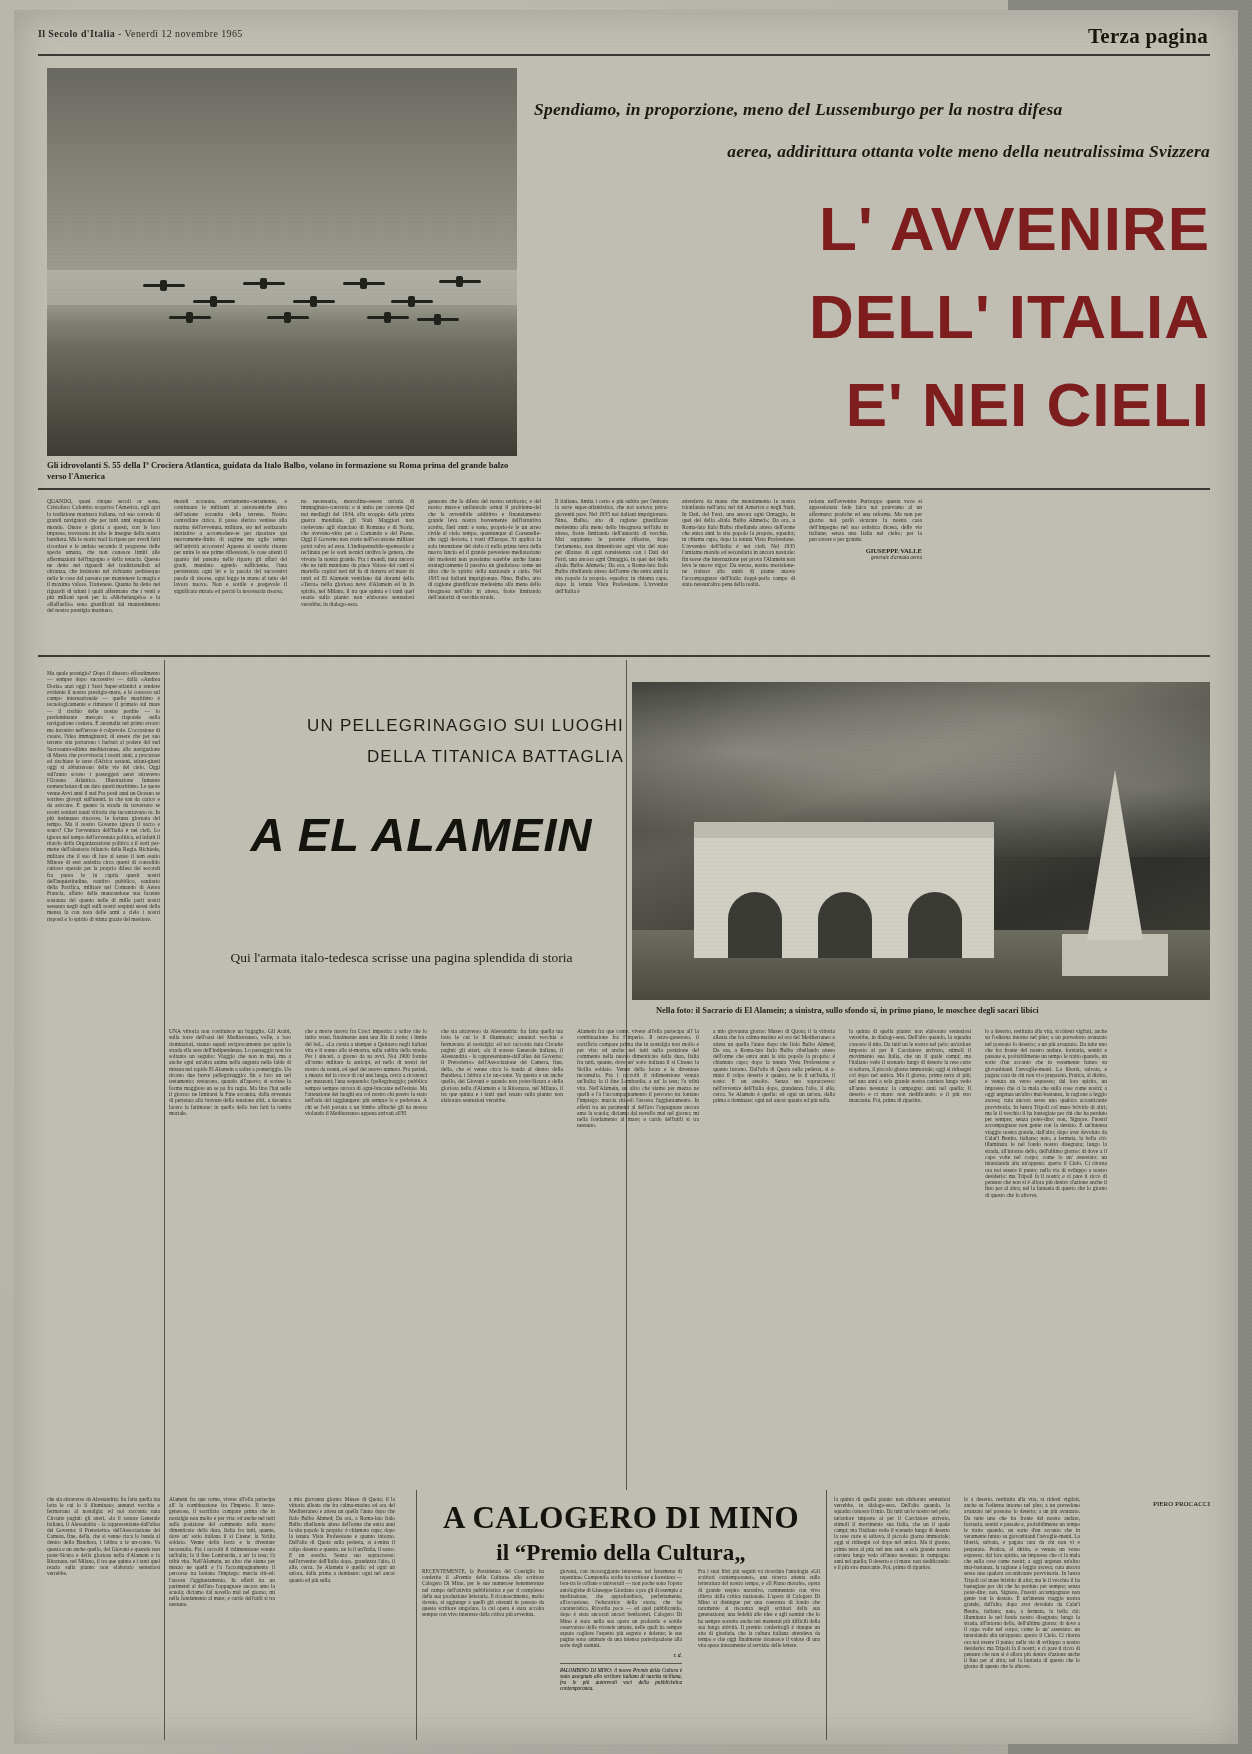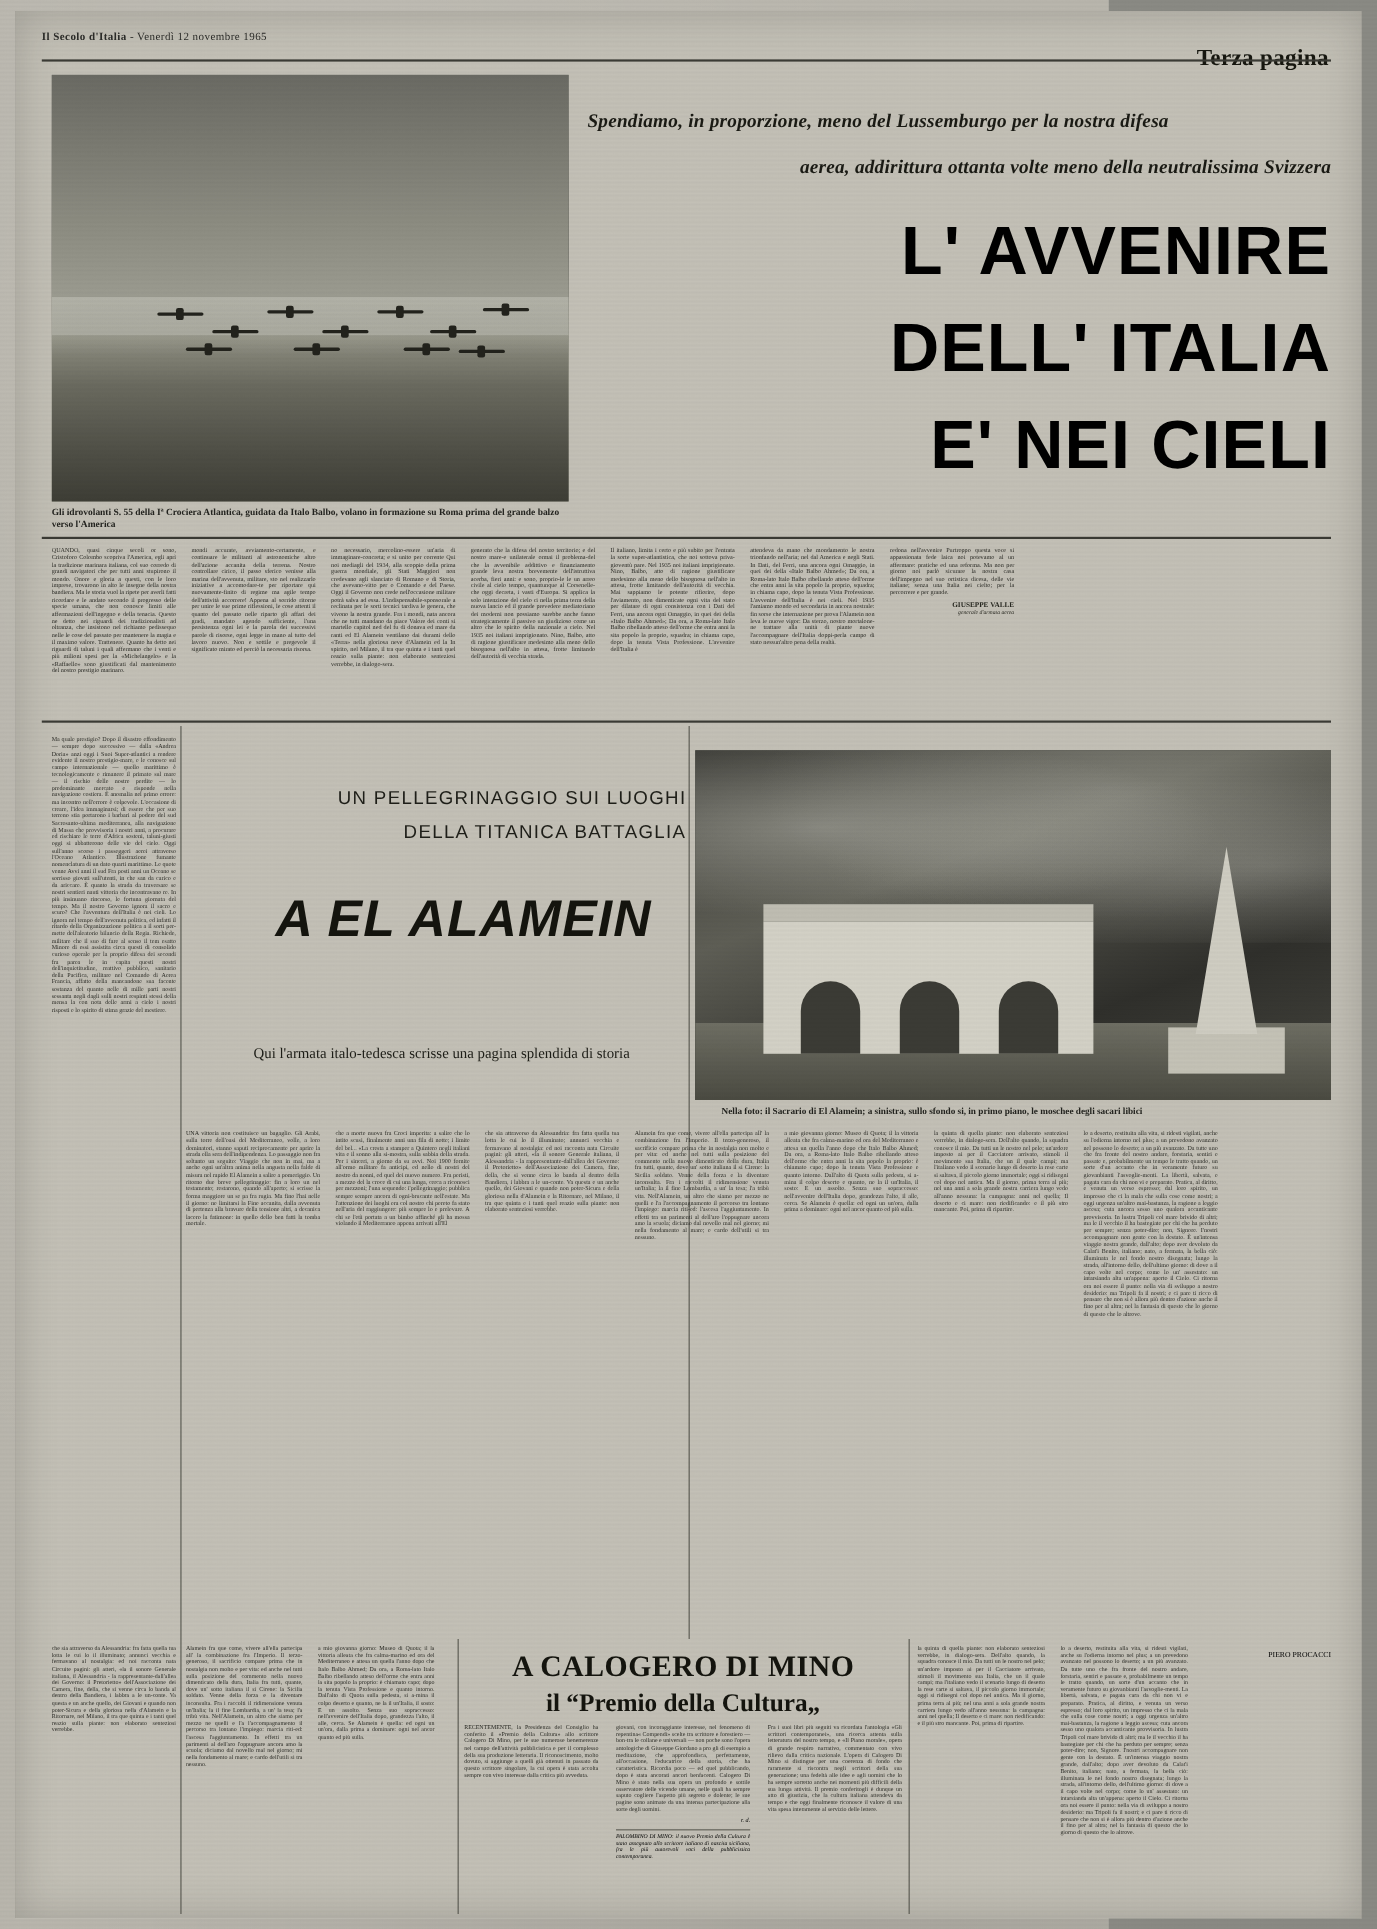--- a/index.html
+++ b/index.html
@@ -23,21 +23,21 @@
   .masthead{
     position:absolute;left:24px;top:18px;width:1170px;height:26px;
   }
   .masthead .left{
     position:absolute;left:0;top:0;font-size:10px;letter-spacing:.4px;color:#2b2b28;
     font-family:"Liberation Serif", serif;
   }
   .masthead .left .bold{font-weight:bold;}
   .masthead .right{
     position:absolute;right:0;top:-4px;font-size:21px;font-weight:bold;color:#16160f;
-    font-family:"Liberation Serif", serif;letter-spacing:.3px;margin-top:16px;
+    font-family:"Liberation Serif", serif;letter-spacing:.3px;
   }
   .rule-top{
     position:absolute;left:24px;top:44px;width:1172px;height:2px;background:#3a3a34;
   }
   
   .photo1{
     position:absolute;left:33px;top:58px;width:470px;height:388px;
     background:linear-gradient(#6f6f68,#4c4c46 42%,#7d7d72 58%,#9a9a8c 72%,#6e6e63);
     overflow:hidden;
   }
@@ -71,21 +71,21 @@
   }
   
   .kicker{
     position:absolute;left:520px;top:78px;width:676px;
     font-style:italic;font-size:17.5px;line-height:42px;color:#1a1a14;
     font-family:"Liberation Serif", serif;letter-spacing:.2px;font-weight:bold;
   }
   .kicker .l2{display:block;text-align:right;}
   .headline{
     position:absolute;left:520px;top:175px;width:676px;text-align:right;
-    font-size:62px;line-height:88px;font-weight:bold;color:#000000;
+    font-size:62px;line-height:88px;font-weight:bold;color:#7f1d1d;
     font-family:"Liberation Sans", sans-serif;letter-spacing:1px;
   }
   .headline .hl{display:block;white-space:nowrap;}
   .rule-mid{
     position:absolute;left:24px;top:478px;width:1172px;height:2px;background:#3a3a34;
   }
   
   .topcols{
     position:absolute;left:33px;top:488px;width:1163px;height:148px;
     display:flex;gap:0;
@@ -177,21 +177,21 @@
   
   .leftcol{
     position:absolute;left:33px;top:660px;width:113px;height:820px;
   }
   .leftcol .body-text{font-size:5.5px;line-height:6.3px;}
   
   .botbox{
     position:absolute;left:408px;top:1490px;width:398px;height:250px;
   }
   .botbox .t1{
-    text-align:center;font-size:27px;font-weight:bold;color:#14140e;letter-spacing:.5px;
+    text-align:center;font-size:31px;font-weight:bold;color:#14140e;letter-spacing:.5px;
     font-family:"Liberation Serif", serif;
   }
   .botbox .t2{
     text-align:center;font-size:23px;font-weight:bold;color:#14140e;margin-top:4px;
     font-family:"Liberation Serif", serif;
   }
   .botcols{
     position:absolute;left:0;top:68px;width:398px;display:flex;
   }
   .bcol{width:122px;margin-right:16px;}

